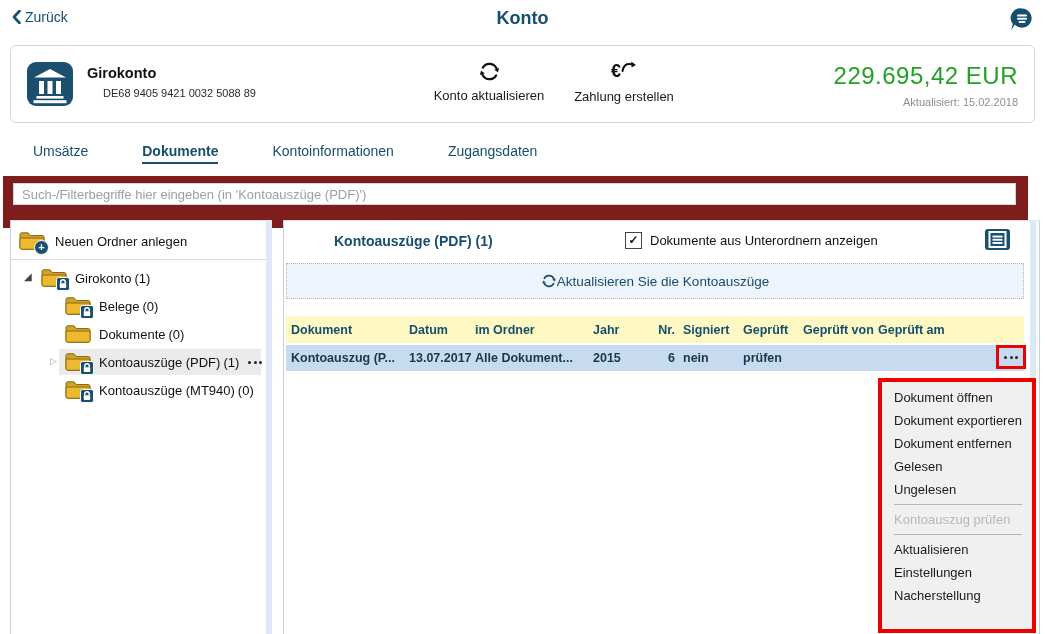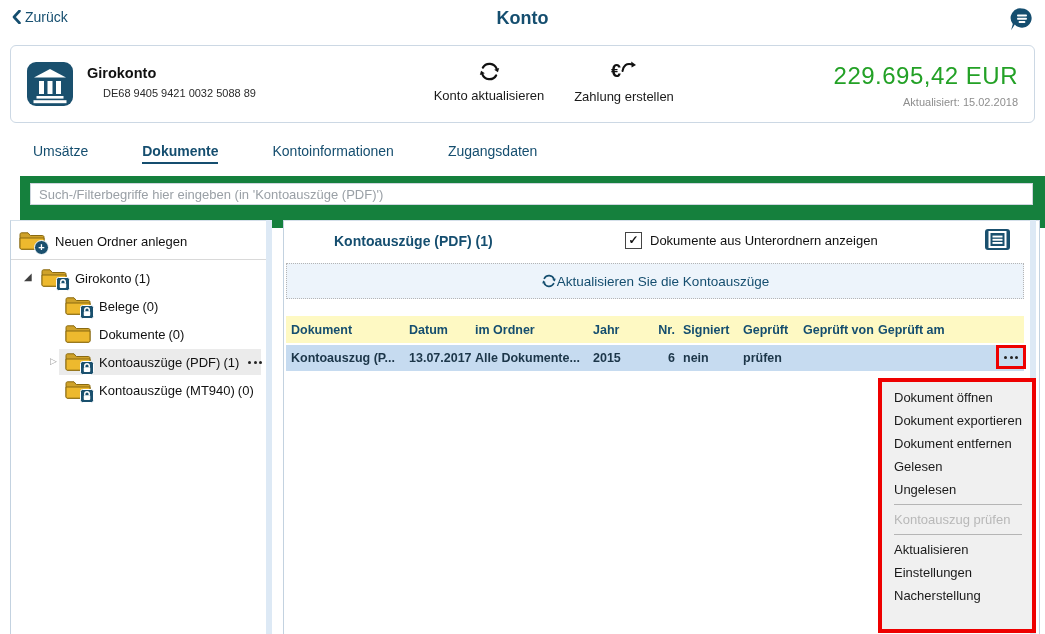--- a/index.html
+++ b/index.html
@@ -27,21 +27,21 @@
   .euro-wrap{display:flex;align-items:flex-start;height:24px;}
   .euro-glyph{font-size:18px;font-weight:bold;line-height:22px;color:#111;}
   .balance-wrap{position:absolute;right:16px;top:16px;text-align:right;}
   .balance{font-size:24px;font-weight:normal;color:#23a126;letter-spacing:.5px;}
   .updated{margin-top:6px;font-size:11px;color:#8e8e8e;}
   
   .tabs{position:absolute;left:12px;top:143px;display:flex;gap:33px;font-size:14px;color:#154e6f;}
   .tab{cursor:pointer;padding-bottom:3px;margin-left:21px;}
   .tab.active{font-weight:bold;border-bottom:2px solid #154e6f;}
   
-  .search-strip{position:absolute;left:20px;top:176px;width:1025px;height:52px;background:#15803d;}
+  .search-strip{position:absolute;left:3px;top:176px;width:1025px;height:52px;background:#7f1d1d;}
   .search-strip input{position:absolute;left:10px;top:7px;width:1003px;height:22px;border:1px solid #cdd5dd;
         box-sizing:border-box;font-family:"Liberation Sans",sans-serif;font-size:13px;color:#333;
         padding:0 8px;outline:none;}
   .search-strip input::placeholder{color:#9aa0a6;}
   
   .tree-panel{position:absolute;left:10px;top:220px;width:256px;height:414px;background:#fff;
         border-left:1px solid #c3d2e0;border-top:1px solid #d5e0ea;box-sizing:border-box;}
   .tree-scrollbar{position:absolute;left:266px;top:220px;width:6px;height:414px;background:#dde9f5;cursor:pointer;}
   .newfolder{position:absolute;left:8px;top:10px;display:flex;align-items:center;gap:10px;
         font-size:13px;color:#111;cursor:pointer;}
@@ -327,21 +327,21 @@
       <span class="cell cell-nr">Nr.</span>
       <span class="cell cell-sig">Signiert</span>
       <span class="cell">Geprüft</span>
       <span class="cell">Geprüft von</span>
       <span class="cell">Geprüft am</span>
     </div>
 
     <div class="tbl-row">
       <span class="cell">Kontoauszug (P...</span>
       <span class="cell">13.07.2017</span>
-      <span class="cell">Alle Dokumente...</span>
+      <span class="cell">Alle Dokument...</span>
       <span class="cell">2015</span>
       <span class="cell cell-nr">6</span>
       <span class="cell cell-sig">nein</span>
       <span class="cell">prüfen</span>
       <span class="cell"></span>
       <span class="cell"></span>
     </div>
 
     <div class="row-more">
       <span class="dots" style="margin-left:0;">

